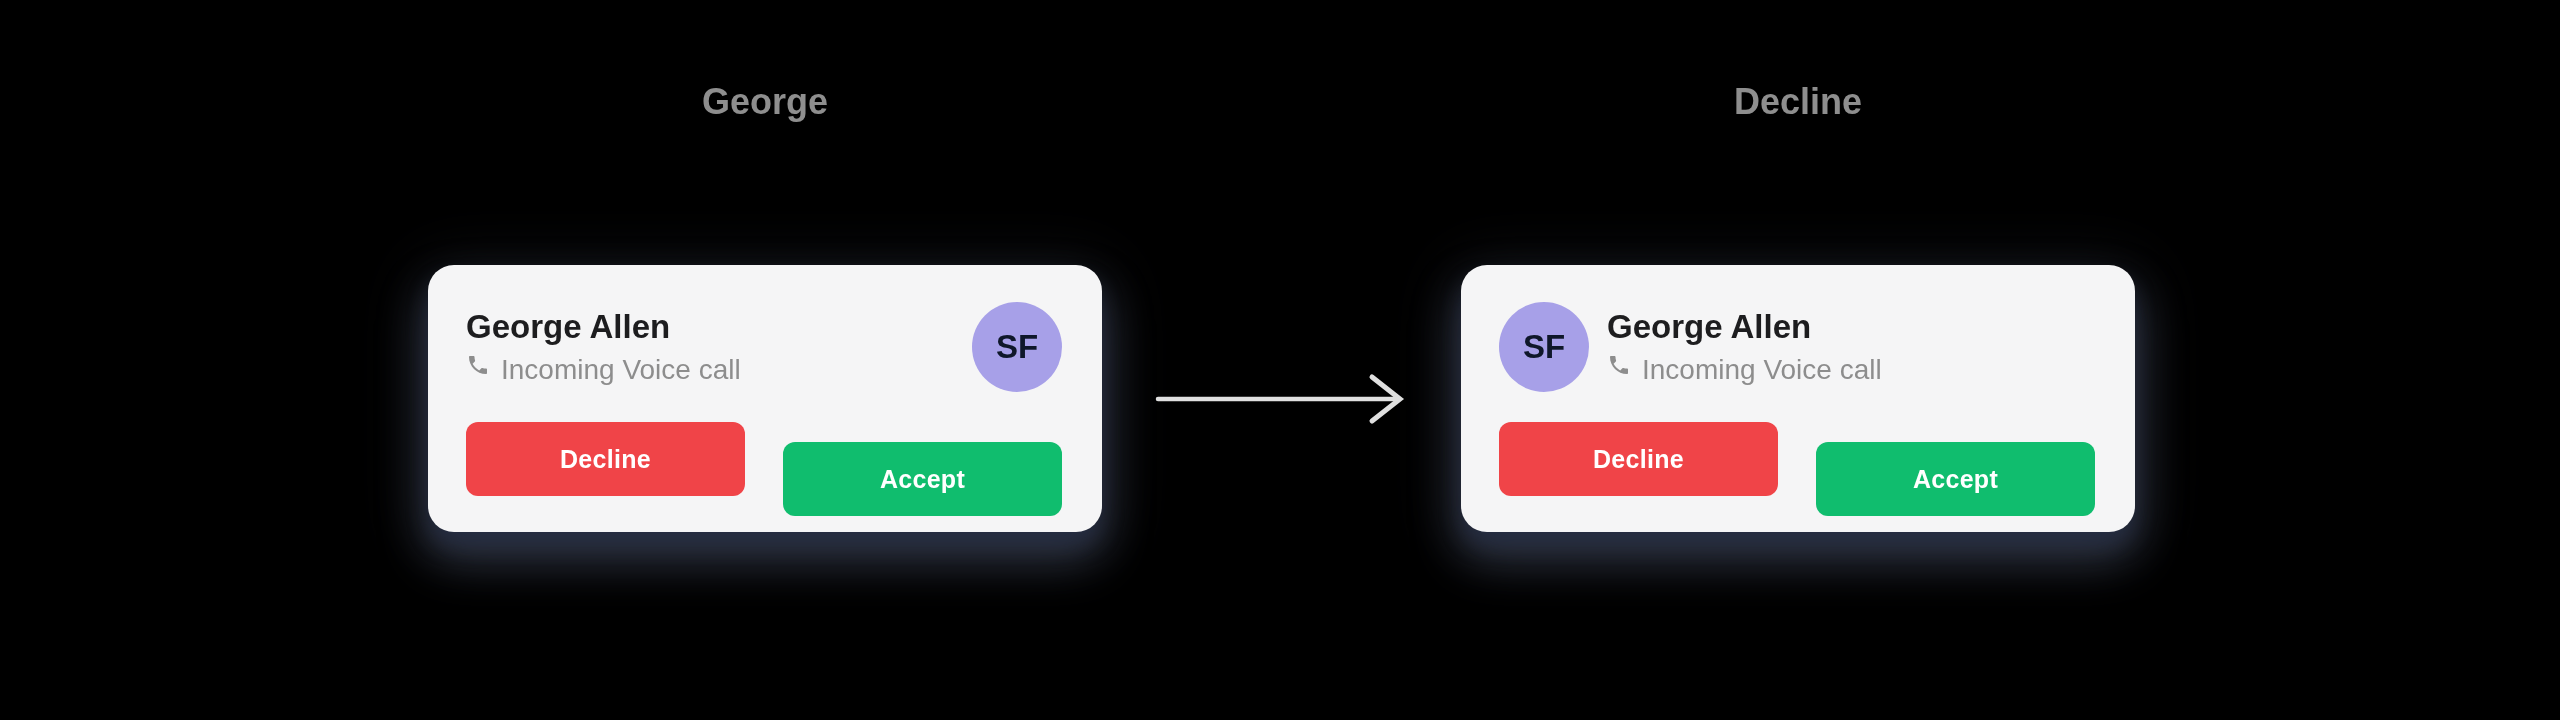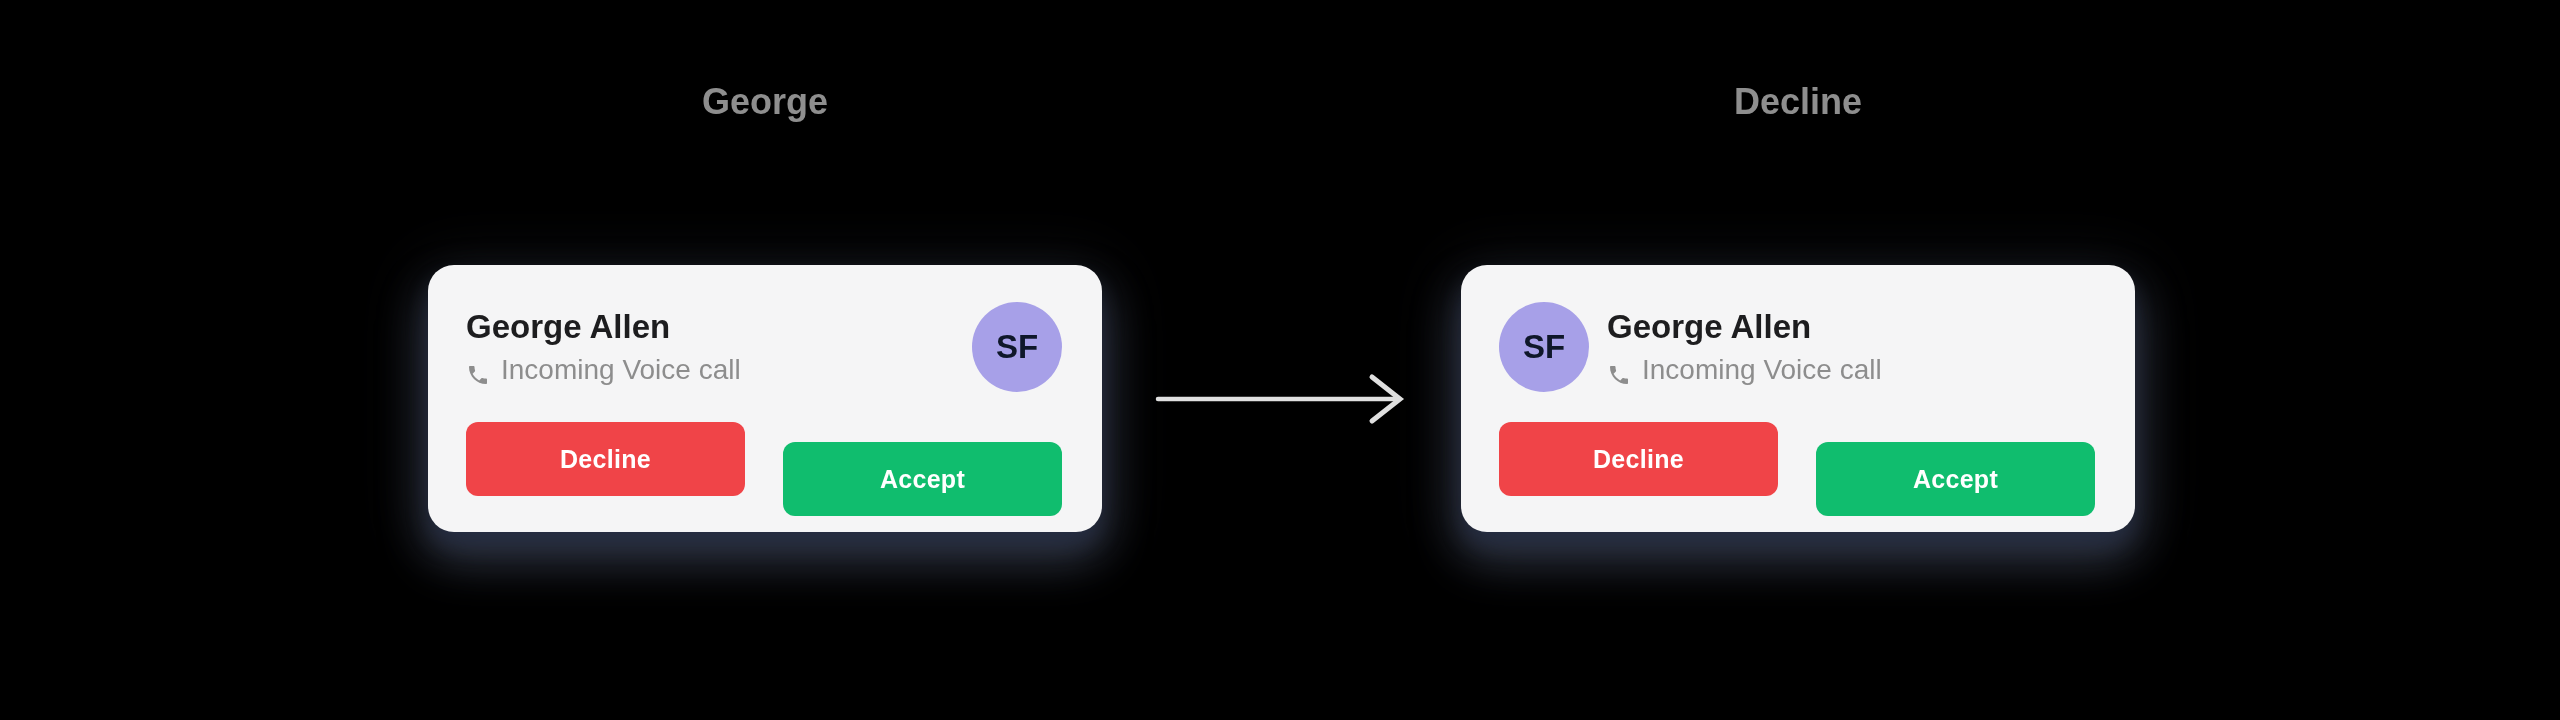--- a/index.html
+++ b/index.html
@@ -69,21 +69,21 @@
     gap:6px;
   }
   .caller-name {
     font-size:33px;
     font-weight:700;
     line-height:1.2;
     color: var(--name-dark);
   }
   .call-type {
     display:flex;
-    align-items:flex-end;
+    align-items:flex-start;
     gap:11px;
     font-size:28px;
     line-height:1.2;
     color: var(--text-gray);
   }
   .call-type svg { flex:0 0 auto; display:block; }
 
   .avatar {
     width:90px;
     height:90px;

